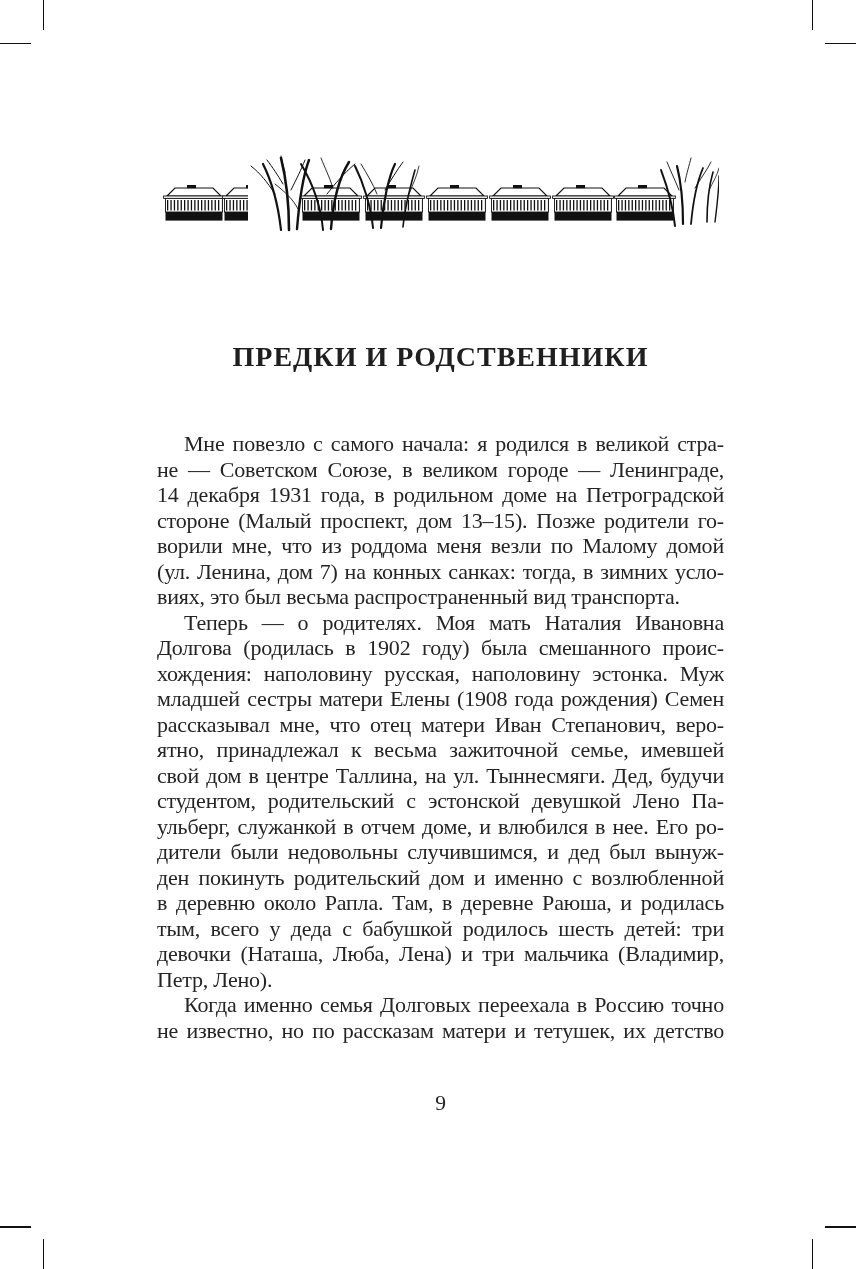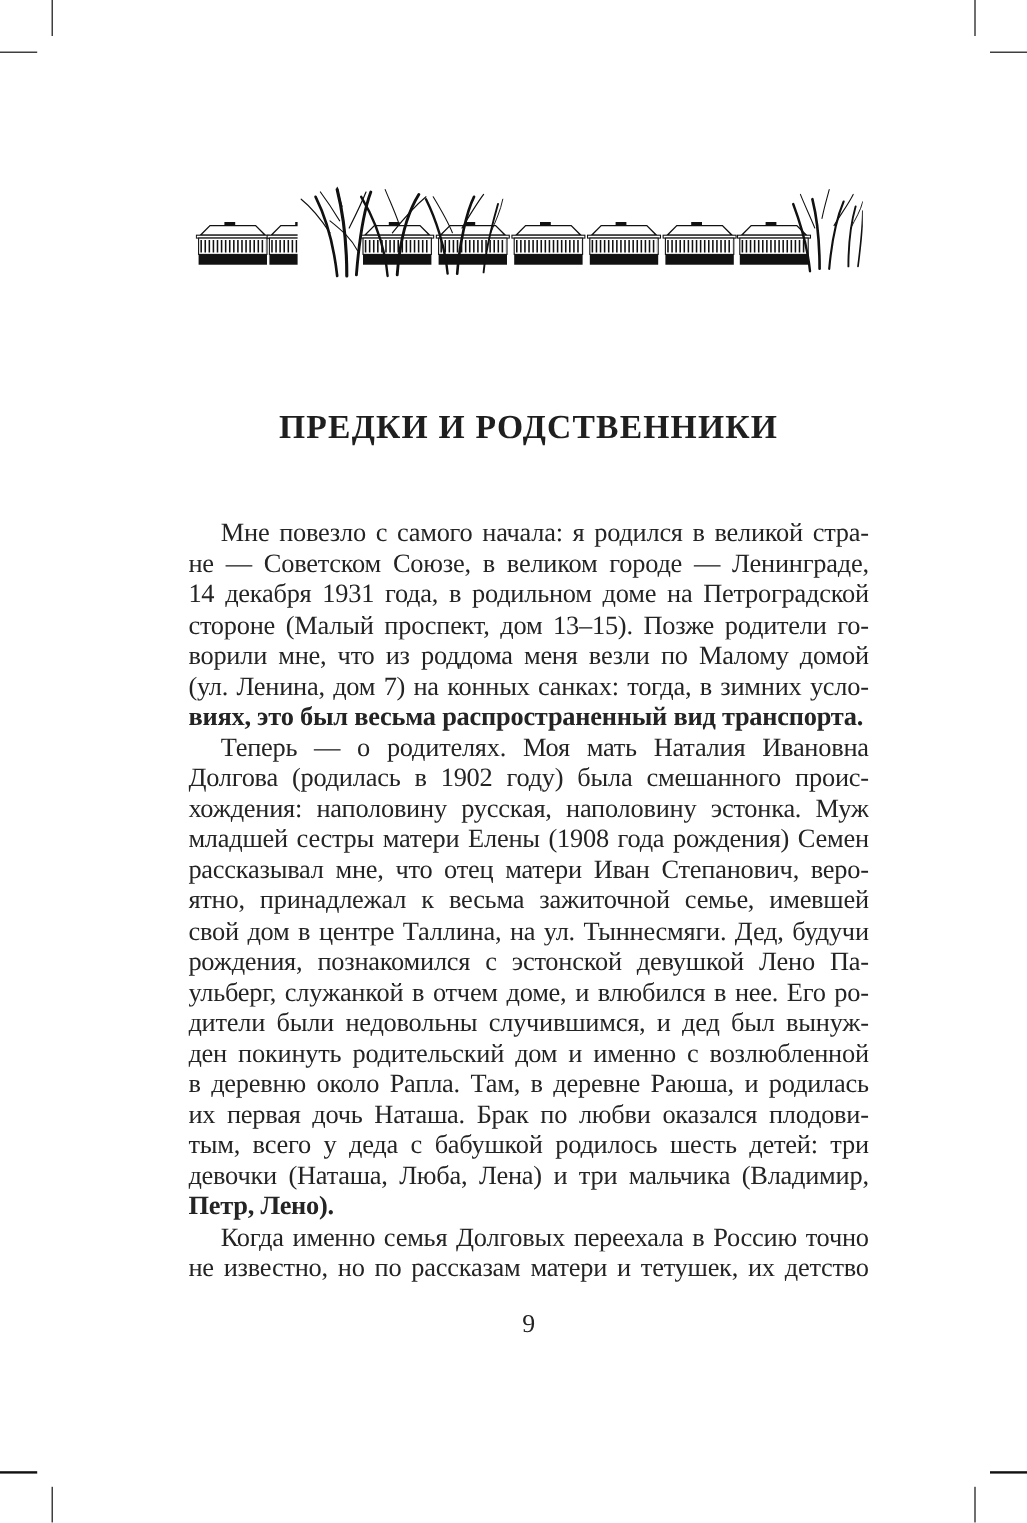--- a/index.html
+++ b/index.html
@@ -58,21 +58,21 @@
     color: #242424;
   }
   .paragraph { margin: 0; }
   .line {
     max-height: 25.5px;
     overflow: hidden;
     text-align: justify;
     text-align-last: justify;
   }
   .line.first { text-indent: 27px; }
-  .line.last { text-align-last: left; font-weight: bold; }
+  .line.last { text-align-last: left; }
   
   .page-number {
     position: absolute;
     left: 157px;
     top: 1091px;
     width: 567px;
     text-align: center;
     font-size: 21.5px;
     color: #242424;
   }
@@ -166,26 +166,25 @@
         <div class="line last">виях, это был весьма распространенный вид транспорта.</div>
       </div>
       <div class="paragraph">
         <div class="line first">Теперь — о родителях. Моя мать Наталия Ивановна</div>
         <div class="line">Долгова (родилась в 1902 году) была смешанного проис-</div>
         <div class="line">хождения: наполовину русская, наполовину эстонка. Муж</div>
         <div class="line">младшей сестры матери Елены (1908 года рождения) Семен</div>
         <div class="line">рассказывал мне, что отец матери Иван Степанович, веро-</div>
         <div class="line">ятно, принадлежал к весьма зажиточной семье, имевшей</div>
         <div class="line">свой дом в центре Таллина, на ул. Тыннесмяги. Дед, будучи</div>
-        <div class="line">рождения, познакомился с эстонской девушкой Лено Па-</div>
+        <div class="line">студентом, родительский с эстонской девушкой Лено Па-</div>
         <div class="line">ульберг, служанкой в отчем доме, и влюбился в нее. Его ро-</div>
         <div class="line">дители были недовольны случившимся, и дед был вынуж-</div>
         <div class="line">ден покинуть родительский дом и именно с возлюбленной</div>
         <div class="line">в деревню около Рапла. Там, в деревне Раюша, и родилась</div>
-        <div class="line">их первая дочь Наташа. Брак по любви оказался плодови-</div>
         <div class="line">тым, всего у деда с бабушкой родилось шесть детей: три</div>
         <div class="line">девочки (Наташа, Люба, Лена) и три мальчика (Владимир,</div>
         <div class="line last">Петр, Лено).</div>
       </div>
       <div class="paragraph">
         <div class="line first">Когда именно семья Долговых переехала в Россию точно</div>
         <div class="line">не известно, но по рассказам матери и тетушек, их детство</div>
       </div>
     </div>
 

